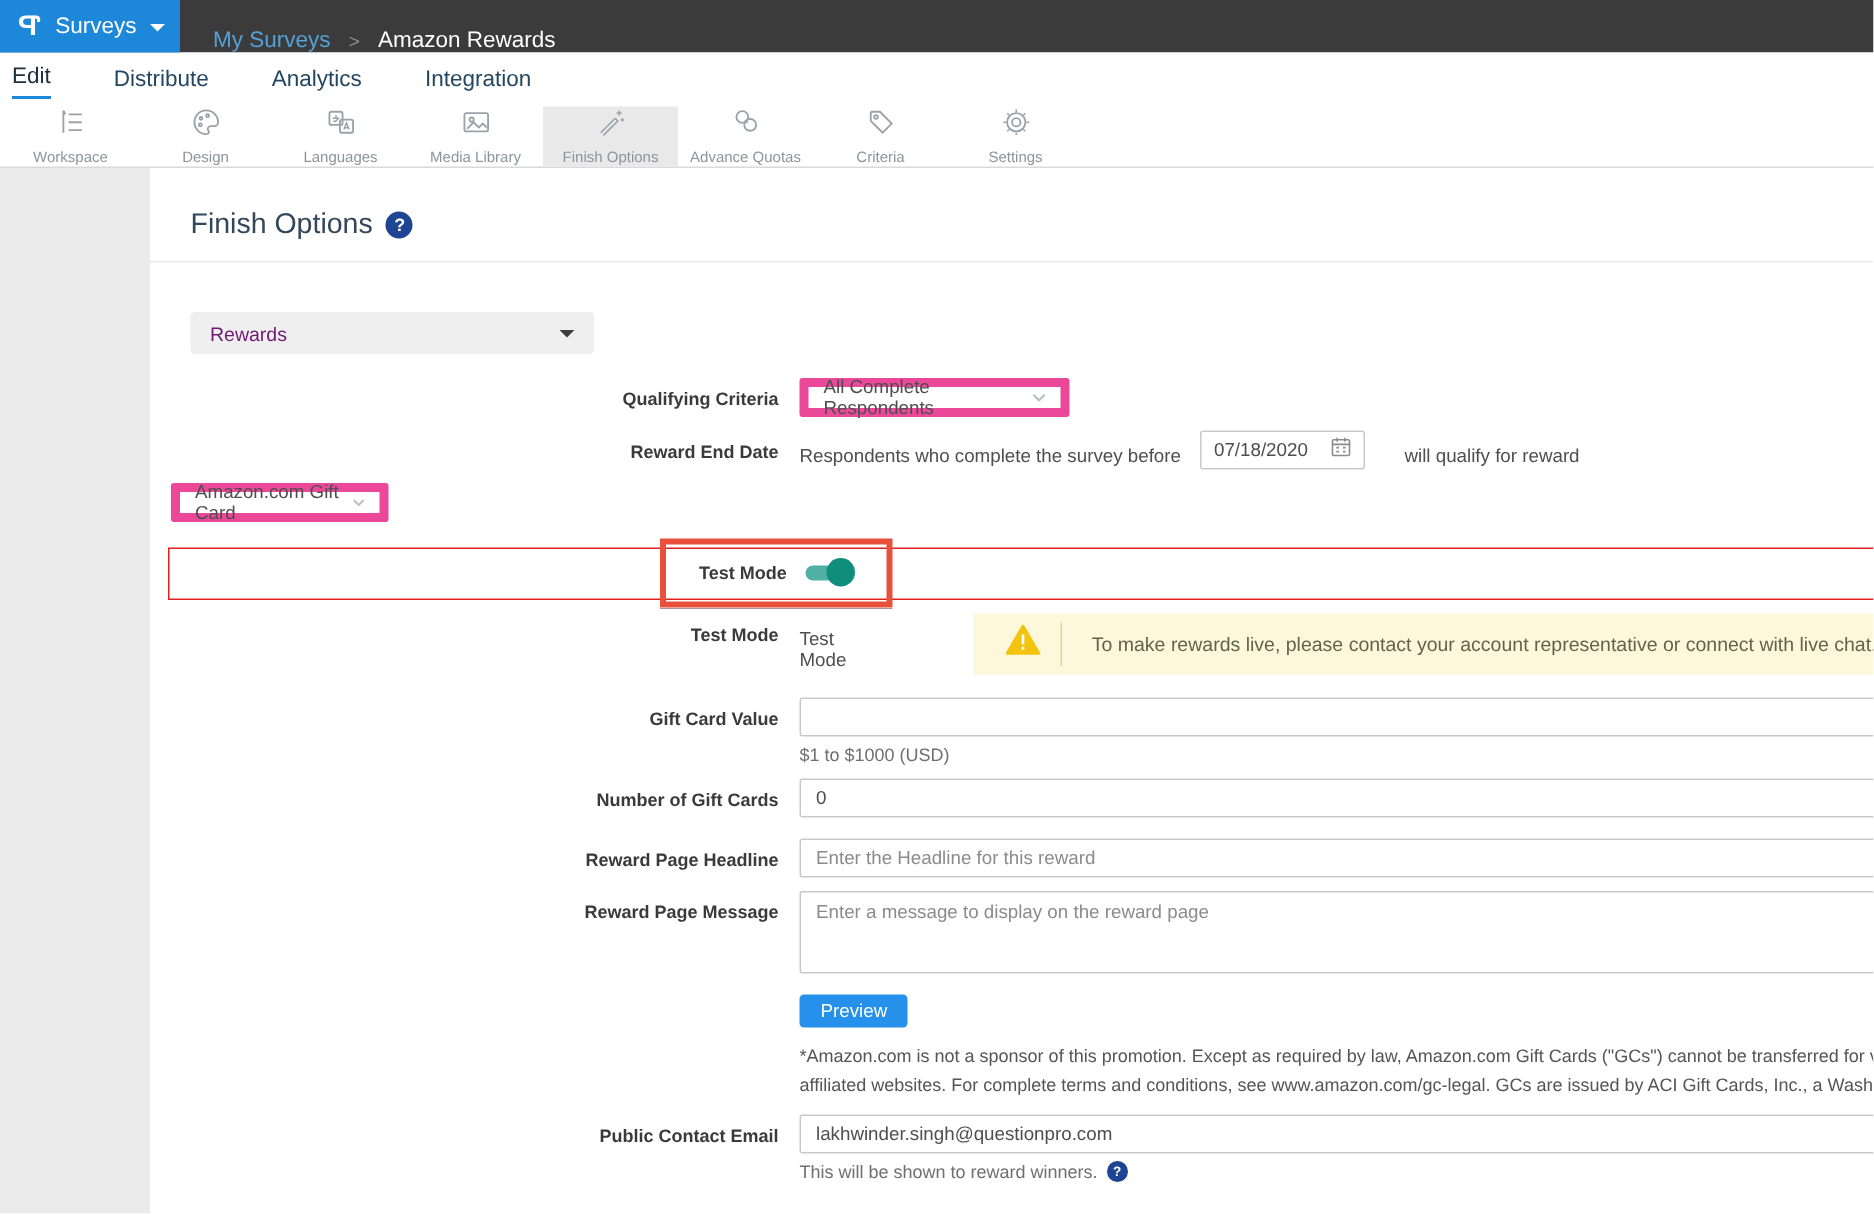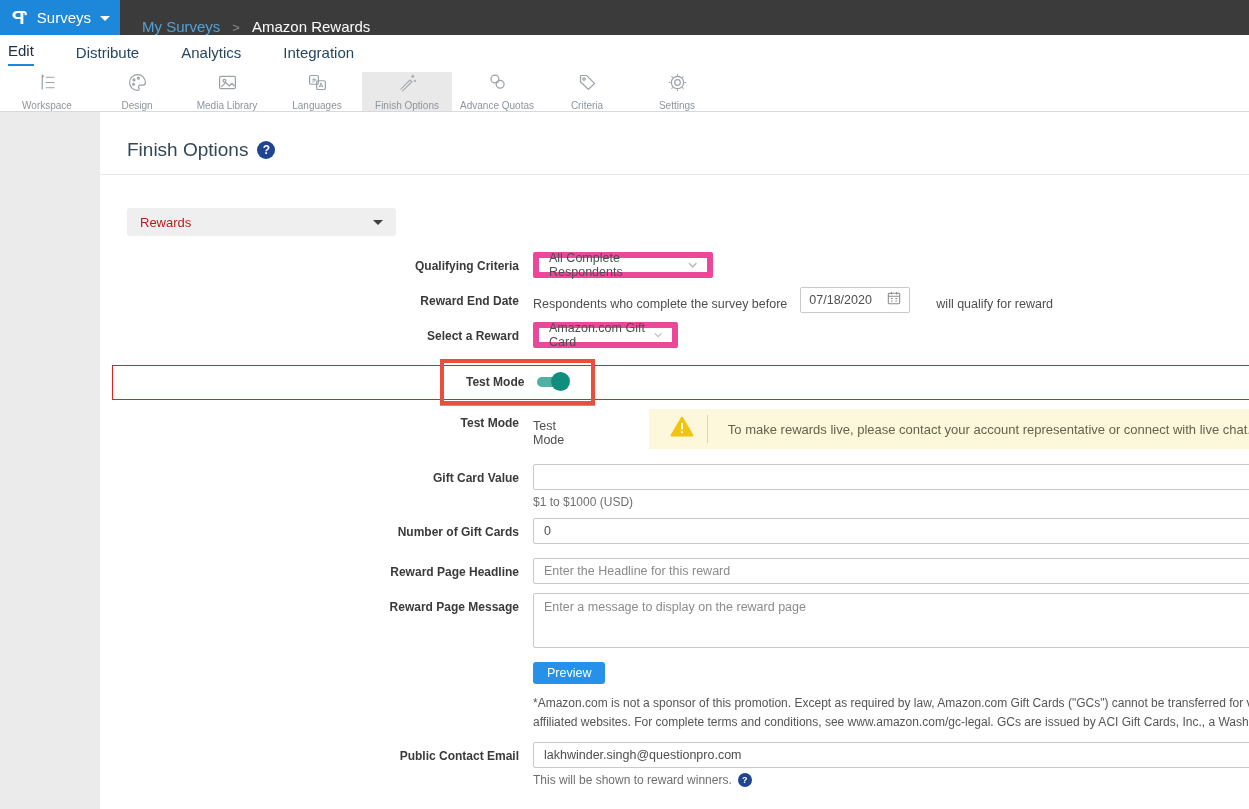--- a/index.html
+++ b/index.html
@@ -38,21 +38,21 @@
   .main { flex:1; background:#fff; position:relative; overflow:hidden; }
 
   .page-title-row { padding:27px 0 13px 27px; border-bottom:1px solid #e8e8e8;
     display:flex; align-items:center; gap:9px; }
   .page-title { font-size:19px; color:#33475b; }
   .help-icon { width:18px; height:18px; border-radius:50%; background:#1e4494; color:#fff;
     font-size:12px; font-weight:bold; display:flex; align-items:center; justify-content:center; cursor:pointer; }
 
   .rewards-select { margin:33px 0 0 27px; width:269px; height:28px; background:#efefef; border-radius:3px;
     display:flex; align-items:center; justify-content:space-between; padding:0 13px; cursor:pointer; }
-  .rewards-select .val { font-size:13px; color:#b91c1c; }
+  .rewards-select .val { font-size:13px; color:#701a75; }
   .sel-caret { width:0; height:0; border-left:5px solid transparent; border-right:5px solid transparent;
     border-top:5px solid #3f3f3f; }
 
   
   .form { margin-top:16px; }
   .row { display:flex; align-items:flex-start; margin-bottom:9px; }
   .lbl { width:419px; flex:none; text-align:right; font-size:12px; font-weight:bold; color:#3a3a3a;
     padding-top:7px;padding-left:24px; }
   .ctrl { margin-left:14px; display:flex; align-items:center; }
 
@@ -147,37 +147,37 @@
           <circle cx="8" cy="9" r="1.1"></circle>
           <circle cx="13" cy="7" r="1.1"></circle>
           <circle cx="7.5" cy="14" r="1.1"></circle>
         </svg>
     </span>
     <span class="tlabel">Design</span>
   </div>
   <div class="tool">
     <span>
       <svg viewBox="0 0 24 24">
-          <rect x="3" y="5" width="18" height="14" rx="1.5"></rect>
-          <circle cx="8.5" cy="10" r="1.6"></circle>
-          <path d="M5 17 l5-5 4 4 3-3 3 3"></path>
-        </svg>
-    </span>
-    <span class="tlabel">Media Library</span>
-  </div>
-  <div class="tool">
-    <span>
-      <svg viewBox="0 0 24 24">
           <rect x="3" y="4" width="10" height="10" rx="1.5"></rect>
           <rect x="11" y="10" width="10" height="10" rx="1.5"></rect>
           <path d="M5.5 9 h5 M8 6.5 v2.5 M6 11.5 c2 0 3.5-1.5 3.5-3" stroke-width="1.1"></path>
           <path d="M14 17.5 l2-5 2 5 M14.6 16.2 h2.8" stroke-width="1.1"></path>
         </svg>
     </span>
     <span class="tlabel">Languages</span>
+  </div>
+  <div class="tool">
+    <span>
+      <svg viewBox="0 0 24 24">
+          <rect x="3" y="5" width="18" height="14" rx="1.5"></rect>
+          <circle cx="8.5" cy="10" r="1.6"></circle>
+          <path d="M5 17 l5-5 4 4 3-3 3 3"></path>
+        </svg>
+    </span>
+    <span class="tlabel">Media Library</span>
   </div>
   <div class="tool active">
     <span>
       <svg viewBox="0 0 24 24">
           <path d="M4 20 L15 9 M15 9 l2 2 L6 22" stroke-width="1.2"></path>
           <path d="M18 3 v4 M16 5 h4 M20.5 9 v2.5 M19.2 10.2 h2.6" stroke-width="1.1"></path>
         </svg>
     </span>
     <span class="tlabel">Finish Options</span>
   </div>
@@ -254,21 +254,20 @@
                   <path d="M1.5 6 h13 M5 1 v3 M11 1 v3 M4.5 8.5 h2 M9.5 8.5 h2 M4.5 11.5 h2 M9.5 11.5 h2"></path>
                 </svg>
             </span>
           </div>
           <span class="inline-text" style="margin-left:13px">will qualify for reward</span>
         </div>
       </div>
 
       
       <div class="row">
-        <div class="lbl">Select a Reward</div>
         <div class="ctrl">
           <div class="selectbox" style="width:145px">
             <span class="val">Amazon.com Gift Card</span>
             <svg class="chev" viewBox="0 0 10 10">
                 <path d="M1 3 l4 4 4-4"></path>
               </svg>
           </div>
         </div>
       </div>
 

